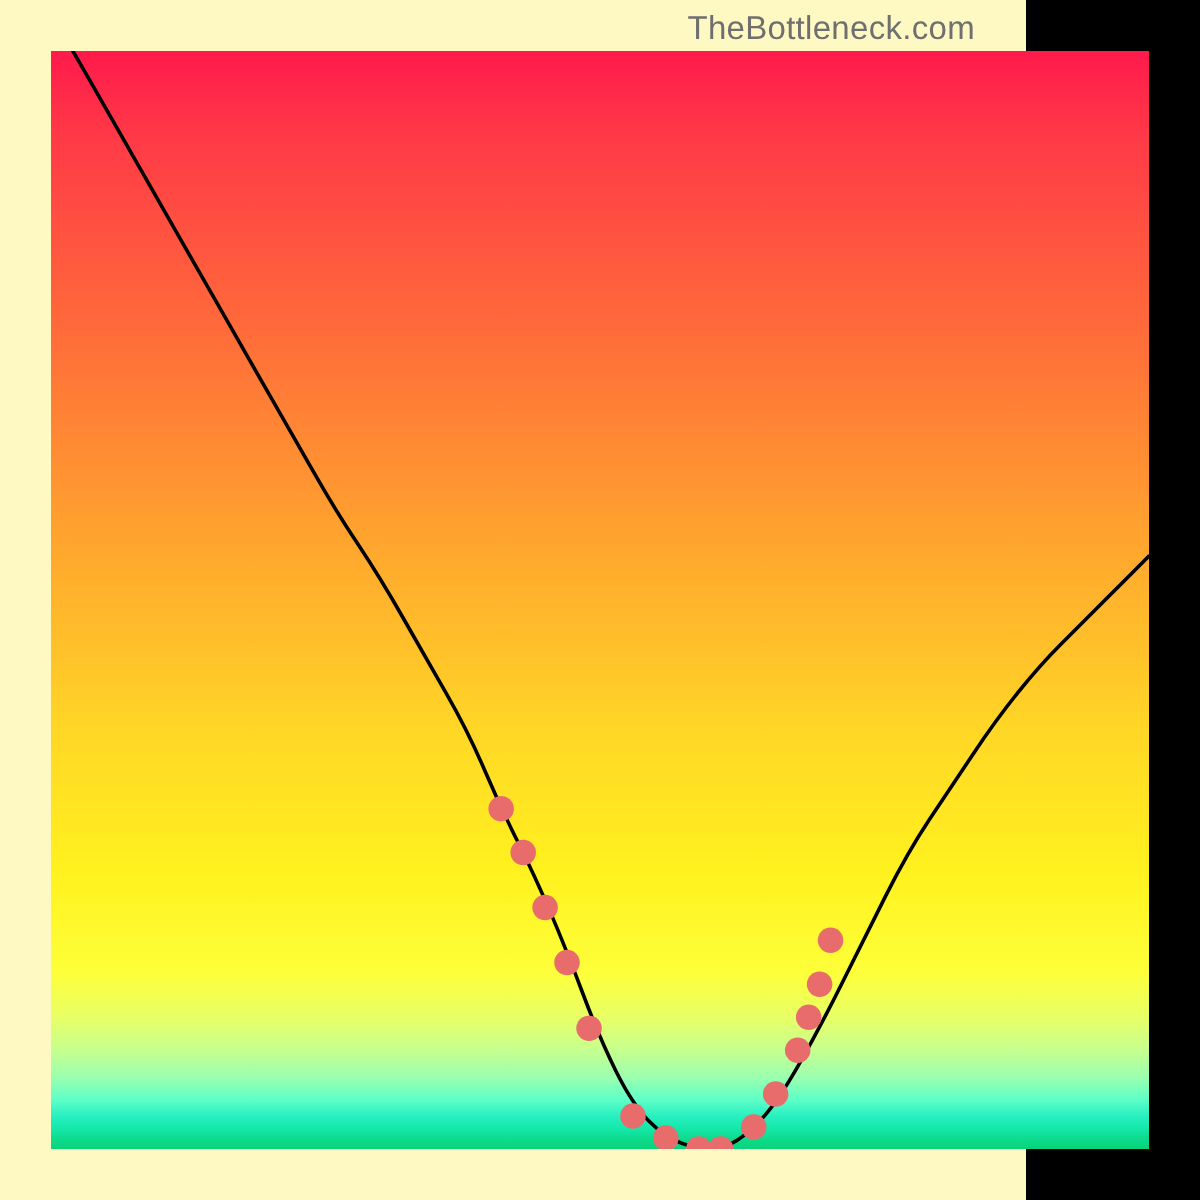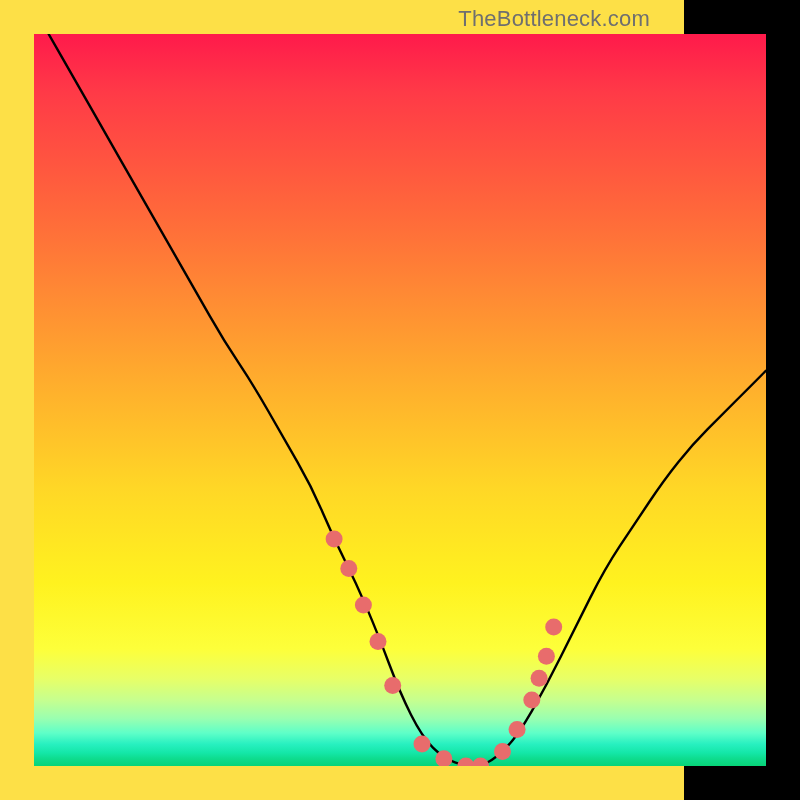--- a/index.html
+++ b/index.html
@@ -10,21 +10,21 @@
     background: #000;
     overflow: hidden;
     font-family: Arial, Helvetica, sans-serif;
   }
   .frame {
     position: absolute;
     top: 0;
     left: 0;
     width: 684px;
     height: 800px;
-    background: #fde047;
+    background: #fef9c3;
     text-align: center;
   }
   .plot {
     position: absolute;
     top: 34px;
     left: 34px;
     width: 732px;
     height: 732px;
     
     background: linear-gradient(

